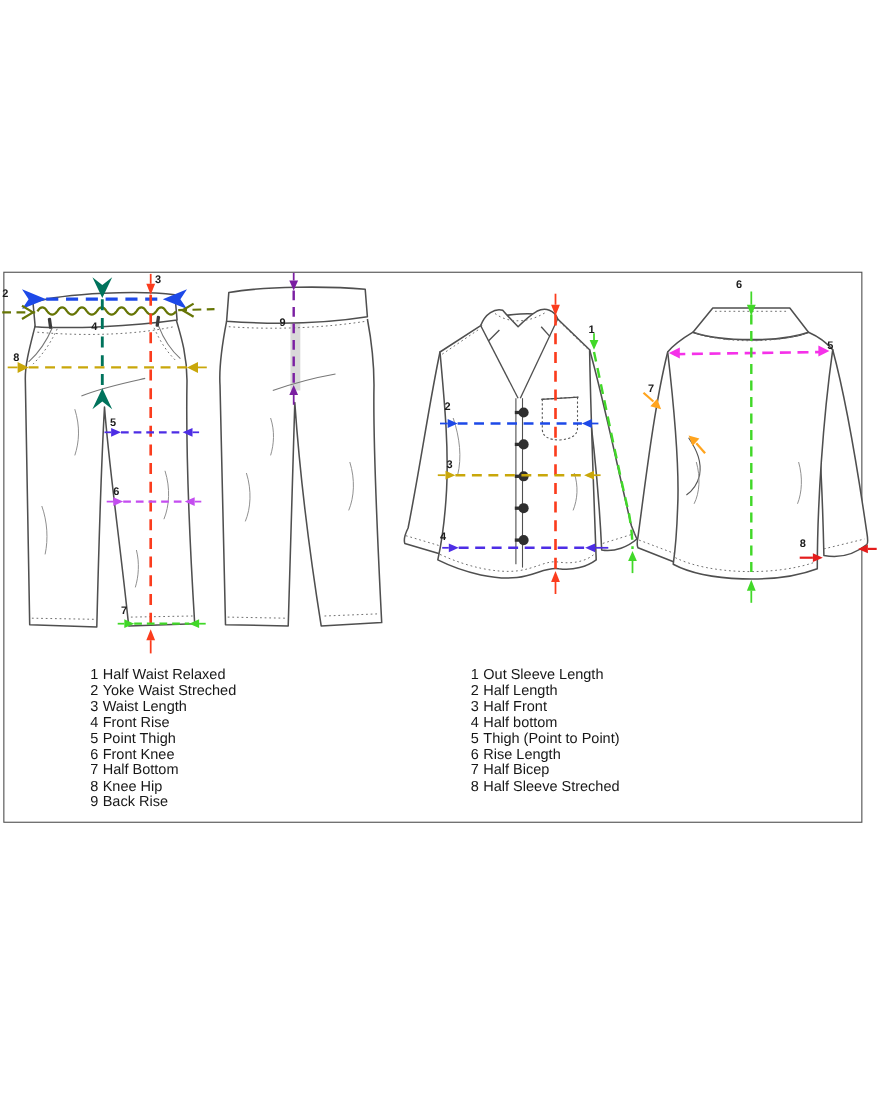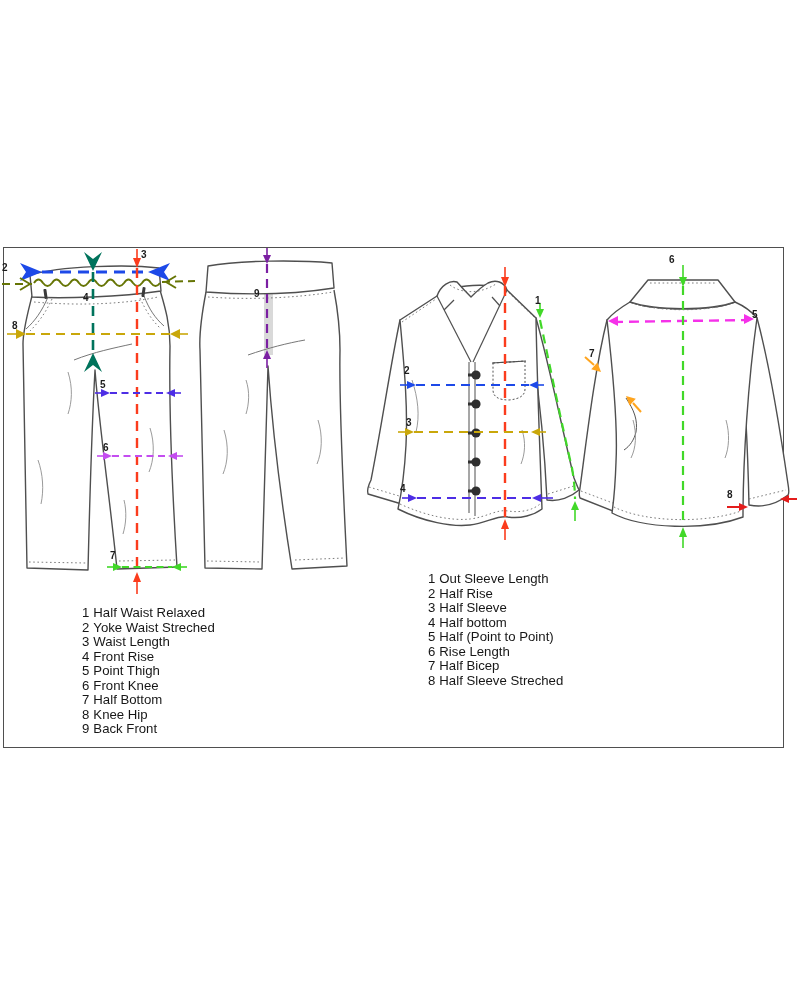--- a/index.html
+++ b/index.html
@@ -300,27 +300,27 @@
 
   <div class="legend" style="left:82px;top:606px">
     <div class="lrow"><span class="lnum">1</span><span>Half Waist Relaxed</span></div>
     <div class="lrow"><span class="lnum">2</span><span>Yoke Waist Streched</span></div>
     <div class="lrow"><span class="lnum">3</span><span>Waist Length</span></div>
     <div class="lrow"><span class="lnum">4</span><span>Front Rise</span></div>
     <div class="lrow"><span class="lnum">5</span><span>Point Thigh</span></div>
     <div class="lrow"><span class="lnum">6</span><span>Front Knee</span></div>
     <div class="lrow"><span class="lnum">7</span><span>Half Bottom</span></div>
     <div class="lrow"><span class="lnum">8</span><span>Knee Hip</span></div>
-    <div class="lrow"><span class="lnum">9</span><span>Back Front</span></div>
+    <div class="lrow"><span class="lnum">9</span><span>Back Rise</span></div>
   </div>
 
-  <div class="legend" style="left:428px;top:572px">
+  <div class="legend" style="left:428px;top:606px">
     <div class="lrow"><span class="lnum">1</span><span>Out Sleeve Length</span></div>
-    <div class="lrow"><span class="lnum">2</span><span>Half Rise</span></div>
-    <div class="lrow"><span class="lnum">3</span><span>Half Sleeve</span></div>
+    <div class="lrow"><span class="lnum">2</span><span>Half Length</span></div>
+    <div class="lrow"><span class="lnum">3</span><span>Half Front</span></div>
     <div class="lrow"><span class="lnum">4</span><span>Half bottom</span></div>
-    <div class="lrow"><span class="lnum">5</span><span>Half (Point to Point)</span></div>
+    <div class="lrow"><span class="lnum">5</span><span>Thigh (Point to Point)</span></div>
     <div class="lrow"><span class="lnum">6</span><span>Rise Length</span></div>
     <div class="lrow"><span class="lnum">7</span><span>Half Bicep</span></div>
     <div class="lrow"><span class="lnum">8</span><span>Half Sleeve Streched</span></div>
   </div>
 
 </div>
 
 </body></html>

